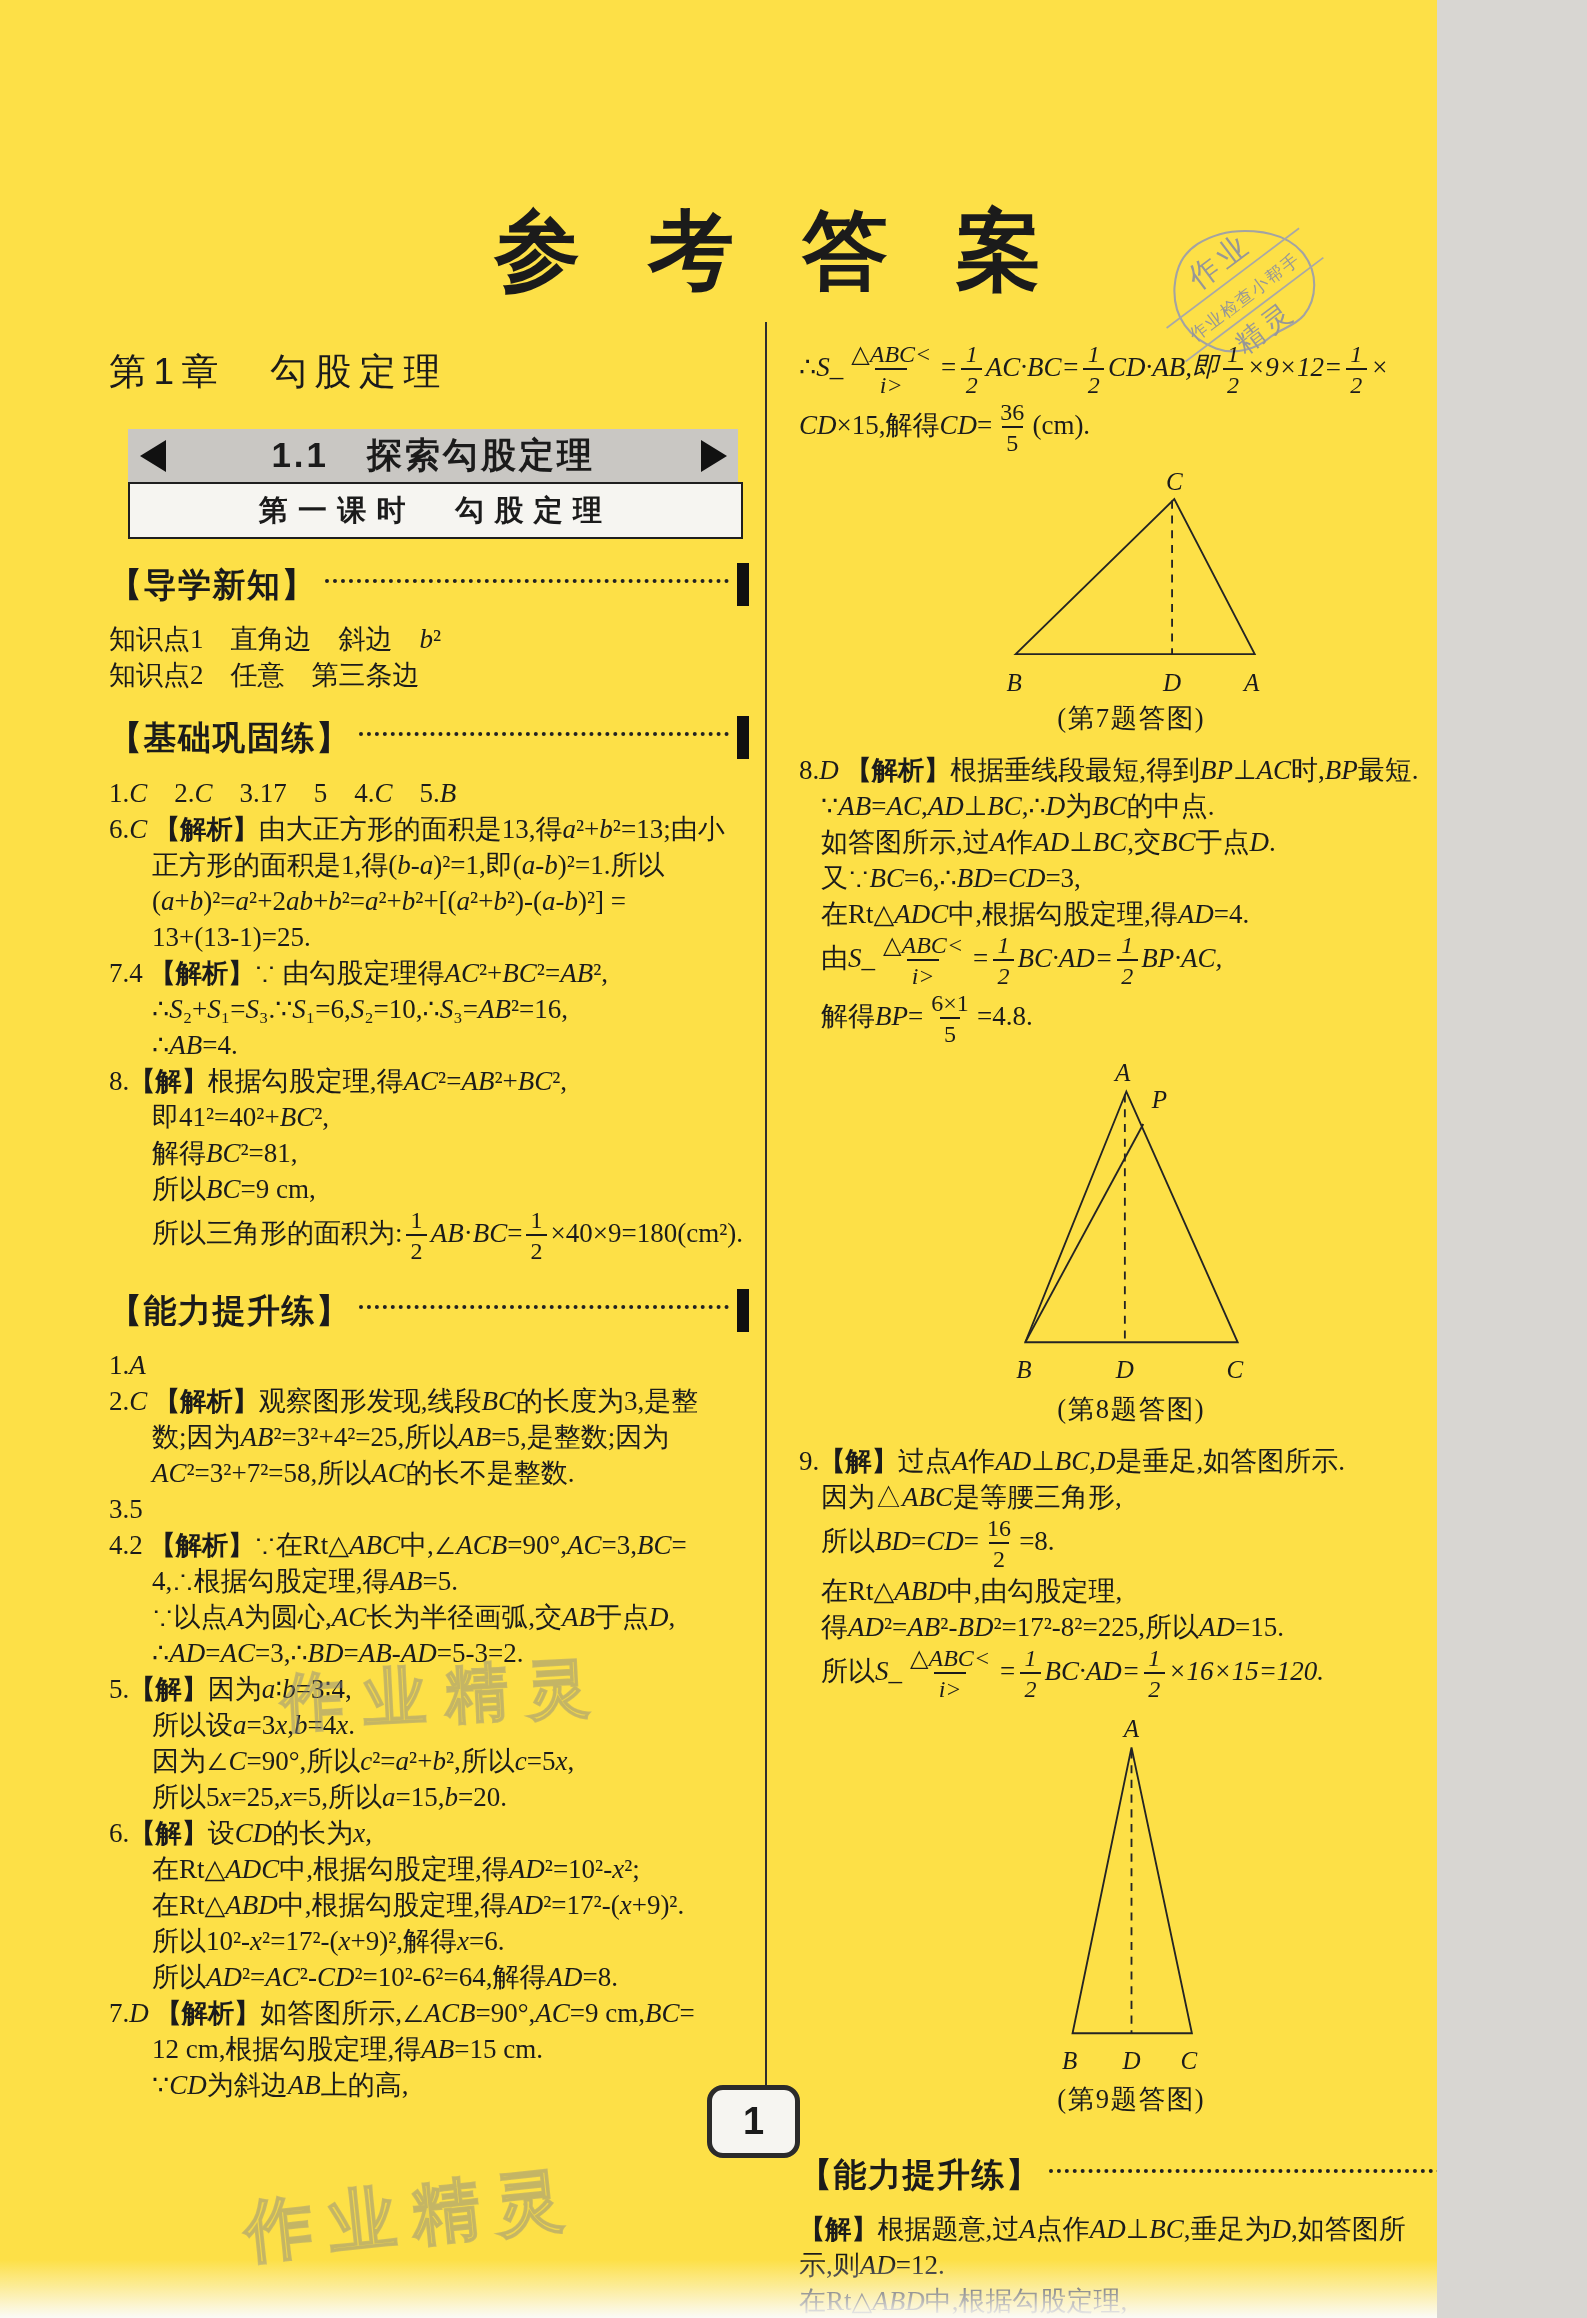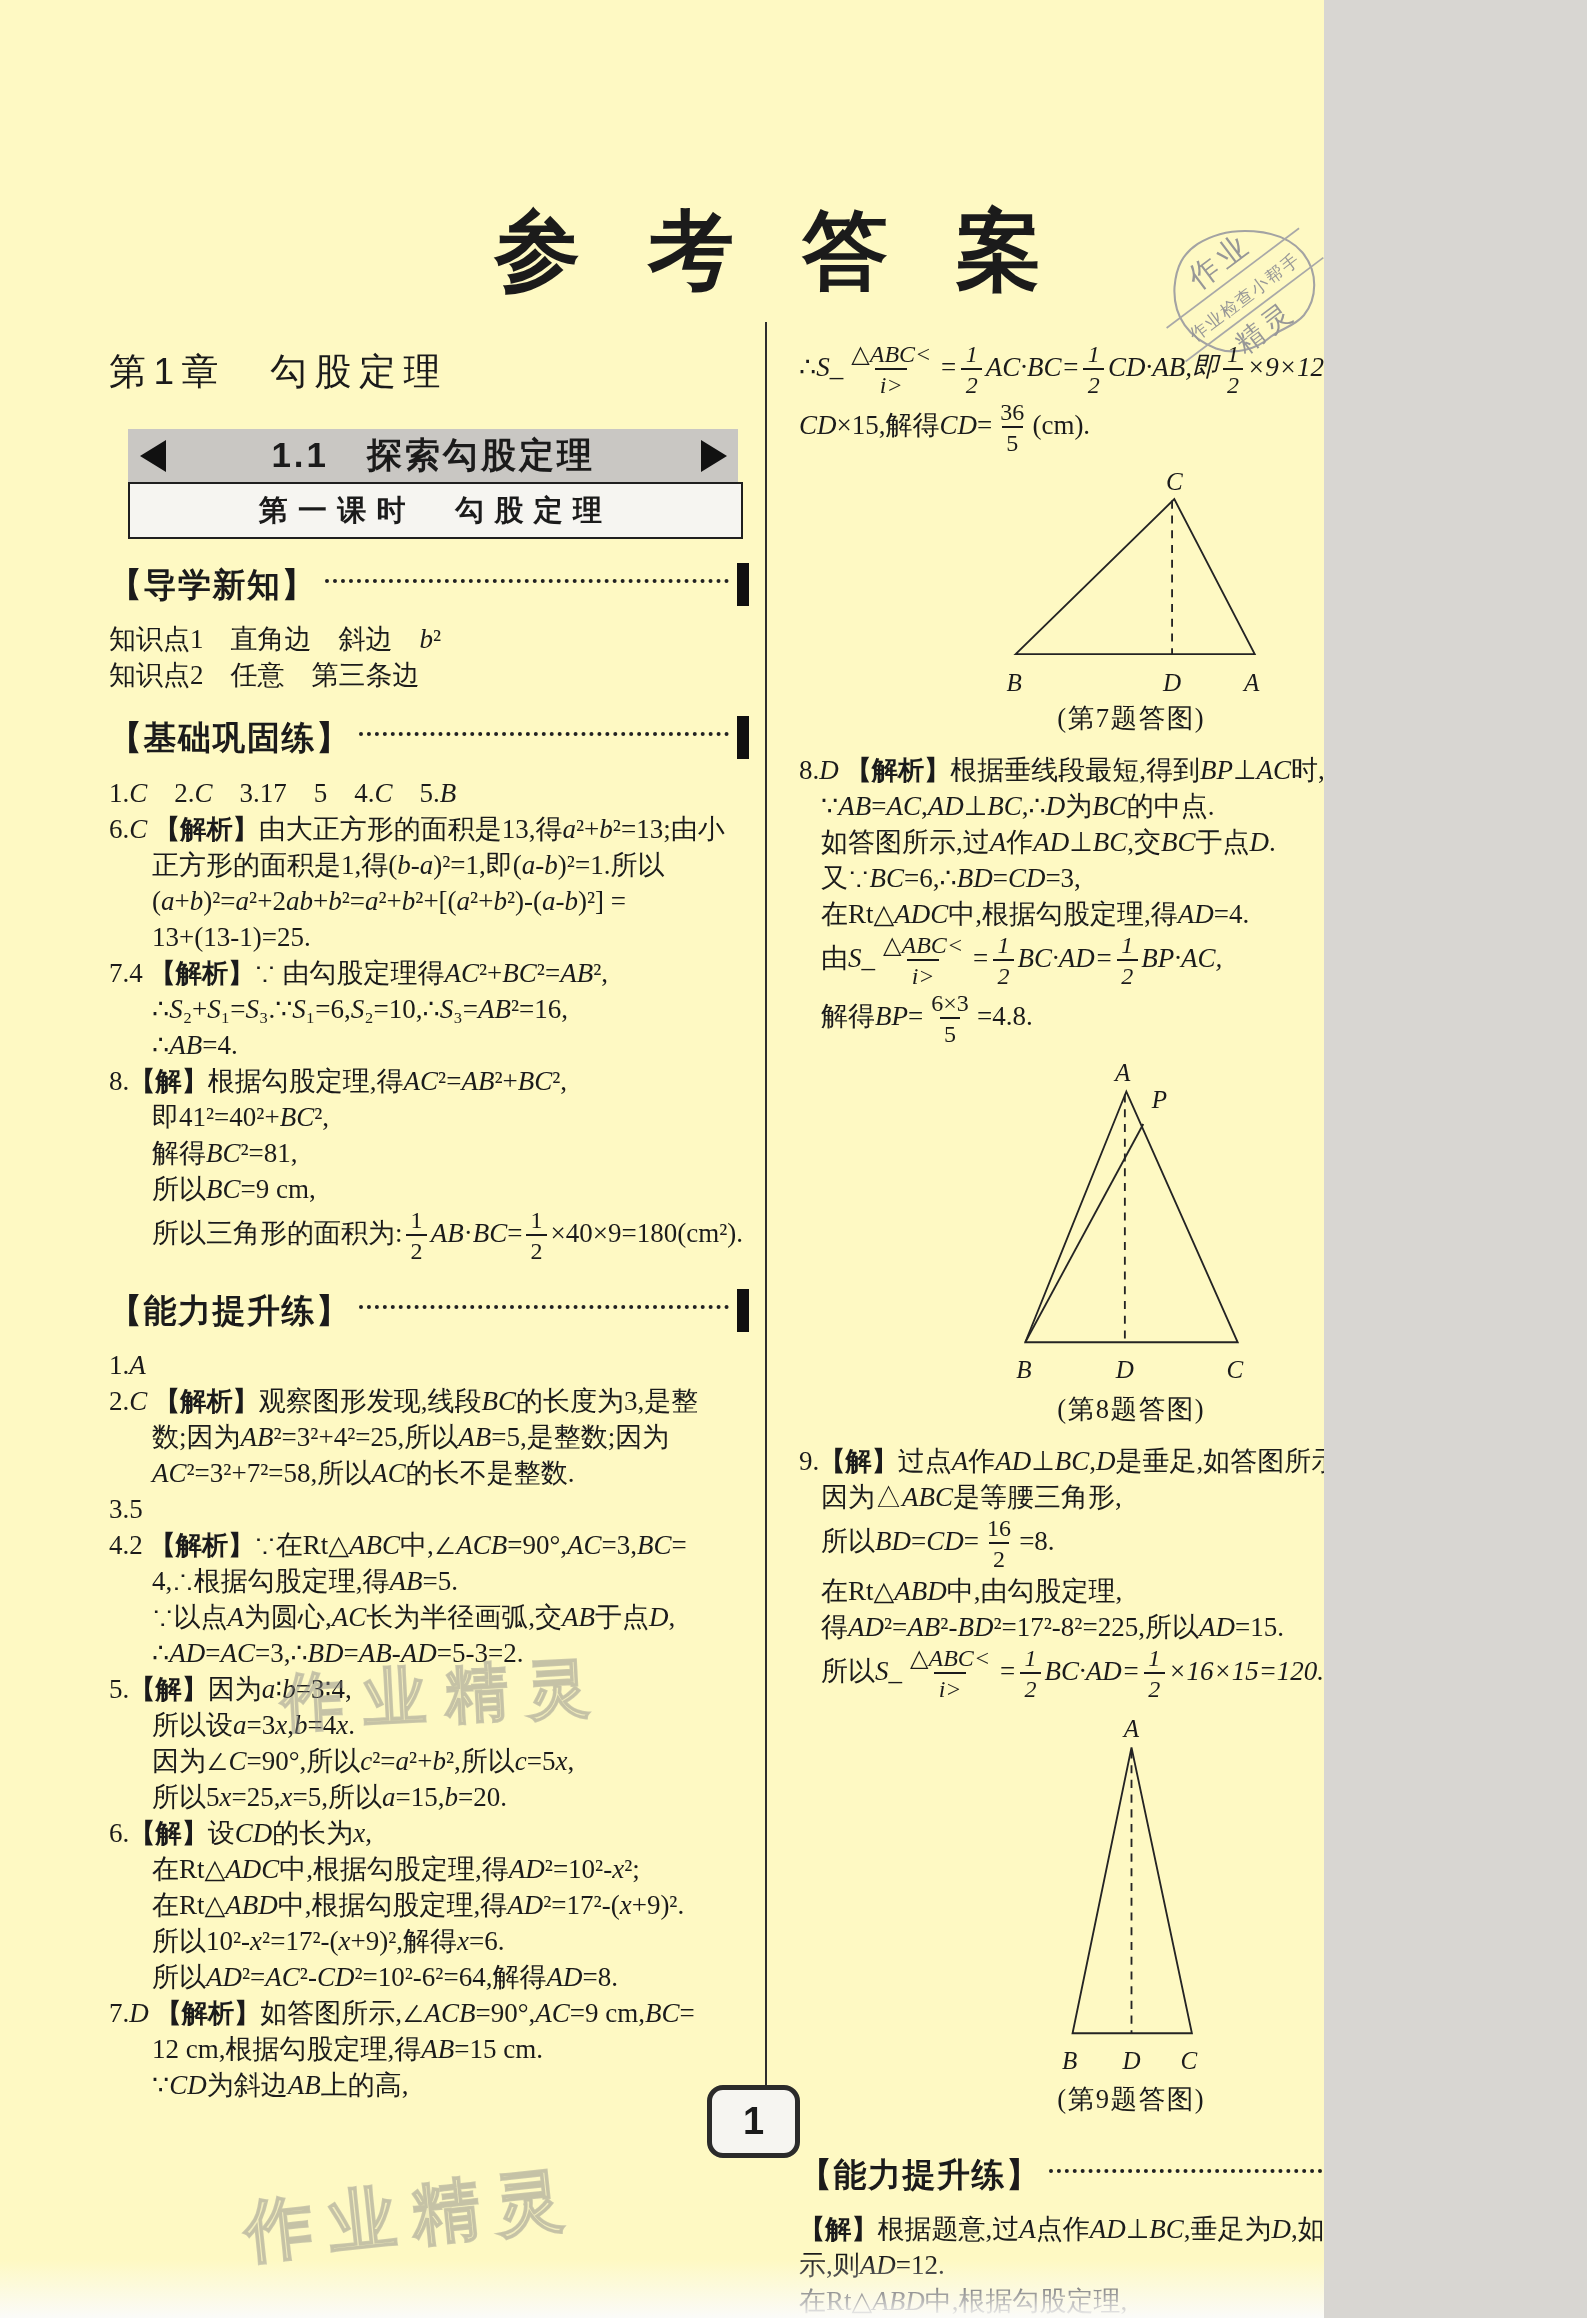--- a/index.html
+++ b/index.html
@@ -1,16 +1,16 @@
 <!DOCTYPE html>
 <html style="font-size:11.8px"><head>
 <meta charset="utf-8">
 <style>
   html,body{margin:0;padding:0;background:#d8d6d2;}
-  .page{position:relative;width:1324px;height:2319px;background:#fef9c3;overflow:hidden;
+  .page{position:relative;width:1437px;height:2319px;background:#fde047;overflow:hidden;
         font-family:"Liberation Serif",serif;color:#1b1b1b;}
   .page::after{content:"";position:absolute;left:0;bottom:0;width:100%;height:59px;
         background:linear-gradient(rgba(243,242,238,0),#fbfbfa);pointer-events:none;}
 
   
   .doc-title{position:absolute;top:193px;left:0;width:1558px;text-align:center;
         font-family:"Liberation Sans",sans-serif;font-weight:700;font-size:86px;
         letter-spacing:22px;white-space:nowrap;}
 
   
@@ -228,21 +228,21 @@
               <span class="fb">i&gt;</span>
             </i>
           </span><i>=<span class="fr">
               <span class="ft">1</span>
               <span class="fb">2</span>
             </span><i>BC</i>·<i>AD</i>=<span class="fr">
               <span class="ft">1</span>
               <span class="fb">2</span>
             </span><i>BP</i>·<i>AC</i>,</i></div>
         <div class="ln ind">解得<i>BP</i>=<span class="fr">
-            <span class="ft">6×3</span>
+            <span class="ft">6×1</span>
             <span class="fb">5</span>
           </span>=4.8.</div>
       </div>
 
     <div class="fig">
       <svg width="251" height="326" viewBox="0 0 340 442">
         <polygon class="tline" points="26,380 163,40 314,380"></polygon>
         <line class="tline" x1="26" y1="380" x2="186" y2="84"></line>
         <line class="tdash" x1="161" y1="44" x2="161" y2="380"></line>
         <text x="158" y="26" text-anchor="middle">A</text>

